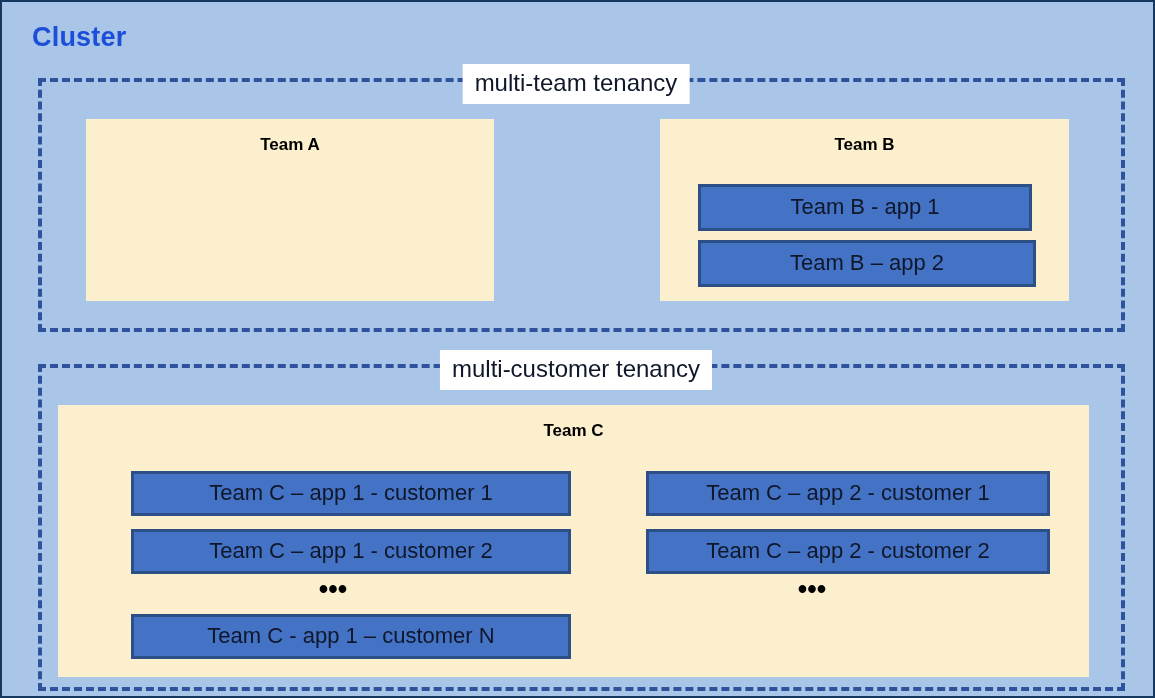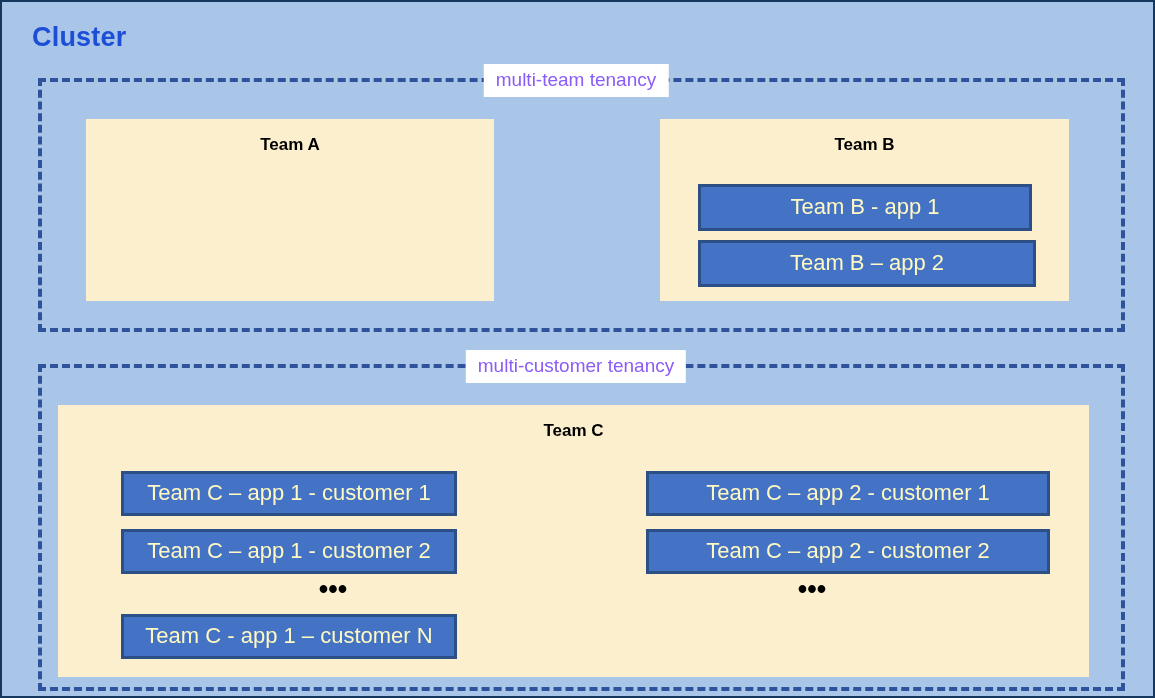--- a/index.html
+++ b/index.html
@@ -53,22 +53,22 @@
     top: 362px;
     width: 1087px;
     height: 327px;
   }
 
   
   .tenancy-label {
     position: absolute;
     transform: translateX(-50%);
     background: #ffffff;
-    color: #8b5cf6;
-    font-size: 19px;
+    color: #0f172a;
+    font-size: 24px;
     line-height: 1.28;
     padding: 4px 12px 5px 12px;
     white-space: nowrap;
   }
   #label-multi-team {
     left: 574px;
     top: 62px;
   }
   #label-multi-customer {
     left: 574px;
@@ -113,21 +113,21 @@
   #panel-team-a .team-heading,
   #panel-team-b .team-heading { top: 16px; }
   #panel-team-c .team-heading { top: 16px; }
 
   
   .app-box {
     position: absolute;
     box-sizing: border-box;
     background: #4472c4;
     border: 3px solid #2c4f85;
-    color: #fef9c3;
+    color: #0f172a;
     font-size: 22px;
     display: flex;
     align-items: center;
     justify-content: center;
     white-space: nowrap;
     line-height: 1;
   }
   .app-box .app-label {
     padding-bottom: 2px;
   }
@@ -147,21 +147,21 @@
     height: 47px;
   }
   #app-team-b-2 {
     left: 38px;
     top: 121px;
     width: 338px;
     height: 47px;
   }
 
   
-  .tc-col-left  { left: 63px;  width: 336px; text-align: center; }
+  .tc-col-left  { left: 73px;  width: 440px; text-align: center; }
   .tc-col-right { left: 552px; width: 404px; margin-left: 36px; }
   .tc-row-1 { top: 66px;  height: 45px; }
   .tc-row-2 { top: 124px; height: 45px; }
   .tc-row-n { top: 209px; height: 45px; }
 
   .ellipsis {
     position: absolute;
     width: 404px;
     top: 175px;
     height: 26px;

